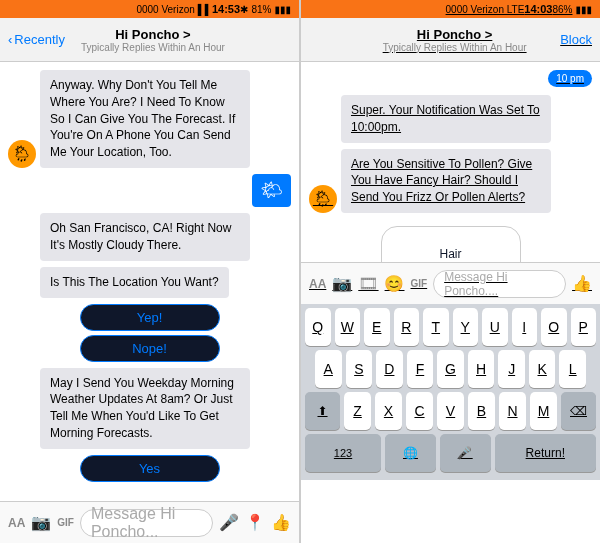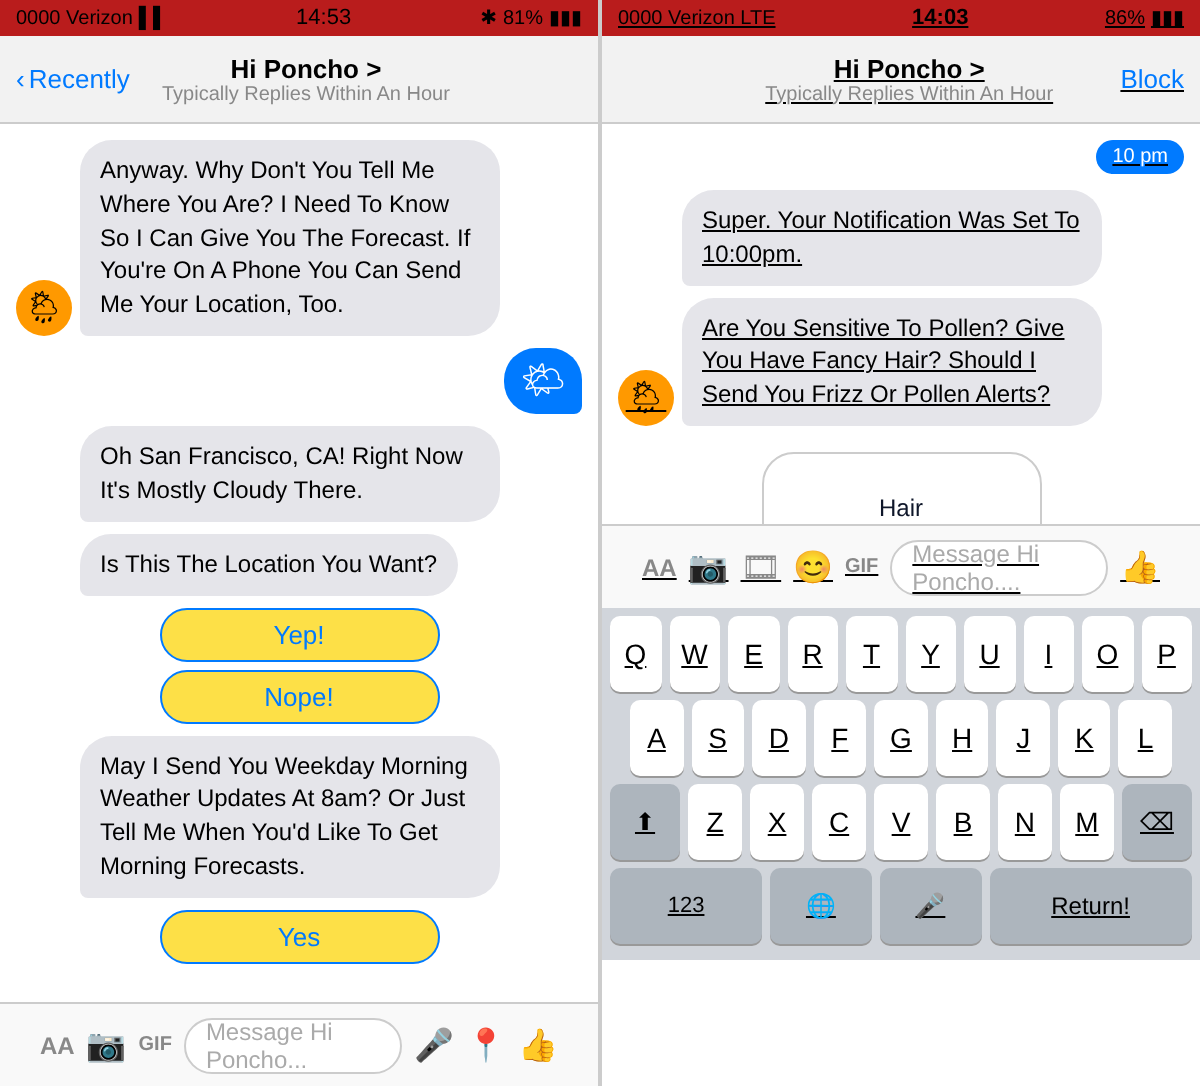--- a/index.html
+++ b/index.html
@@ -18,24 +18,24 @@
       height: 543px;
       display: flex;
       flex-direction: column;
       border-right: 1px solid #ccc;
       background: #fff;
     }
 
     
     .status-bar {
       display: flex;
-      justify-content: space-between;
+      justify-content: flex-end;
       align-items: center;
       padding: 2px 8px;
-      background: #b91c1c;
+      background: #f97316;
       font-size: 10px;
       height: 18px;
     }
     .status-left { display: flex; align-items: center; gap: 3px; }
     .status-right { display: flex; align-items: center; gap: 3px; }
 
     
     .nav-bar {
       background: #f2f2f2;
       border-bottom: 1px solid #ccc;
@@ -99,21 +99,21 @@
       display: flex;
       align-items: center;
       justify-content: center;
       font-size: 16px;
       flex-shrink: 0;
     }
 
     .bubble {
       max-width: 210px;
       padding: 7px 10px;
-      border-radius: 16px;
+      border-radius: 4px;
       font-size: 12px;
       line-height: 1.4;
     }
     .bubble.incoming {
       background: #e5e5ea;
       color: #000;
       border-bottom-left-radius: 4px;
     }
     .bubble.outgoing {
       background: #007aff;
@@ -121,29 +121,29 @@
       border-bottom-right-radius: 4px;
     }
     .qr-btn {
       display: inline-block;
       border: 1px solid #007aff;
       color: #007aff;
       border-radius: 16px;
       padding: 5px 20px;
       font-size: 13px;
       cursor: pointer;
-      background: #fde047;
+      background: #0f172a;
       width: 140px;
       text-align: center;
     }
 
     
     .input-bar {
       border-top: 1px solid #ccc;
-      padding: 6px 20px;
+      padding: 6px 8px;
       display: flex;
       align-items: center;
       gap: 6px;
       background: #f9f9f9;
       height: 42px;
     }
     .input-field {
       flex: 1;
       border: 1px solid #ccc;
       border-radius: 16px;
@@ -233,21 +233,21 @@
 </head>
 <body>
 
 <div class="panel">
 
   <div class="status-bar">
     <div class="status-left">
       <span>0000 Verizon</span>
       <span>▌▌</span>
     </div>
-    <span style="font-weight:400;font-size:11px;">14:53</span>
+    <span style="font-weight:700;font-size:11px;">14:53</span>
     <div class="status-right">
       <span>✱</span>
       <span>81%</span>
       <span>▮▮▮</span>
     </div>
   </div>
 
   <div class="nav-bar">
     <div class="nav-back">
       <span>‹</span>
@@ -302,21 +302,21 @@
     <div style="display:flex; flex-direction:column; align-items:center;">
       <button class="qr-btn">Yes</button>
     </div>
 
   </div>
 
   <div class="input-bar">
     <span class="input-icon" style="font-size:12px;font-weight:600;">AA</span>
     <span class="input-icon">📷</span>
     <span class="input-icon" style="font-size:10px;font-weight:700;color:#888;">GIF</span>
-    <div class="input-field" style="color:#aaa;display:flex;align-items:center;font-size:12px;">
+    <div class="input-field" style="color:#aaa;display:flex;align-items:center;font-size:16px;">
       <span>Message Hi Poncho...</span>
     </div>
     <span class="input-icon">🎤</span>
     <span class="input-icon">📍</span>
     <span class="input-icon blue">👍</span>
   </div>
 
 </div>
 
 <div class="panel panel-right">

